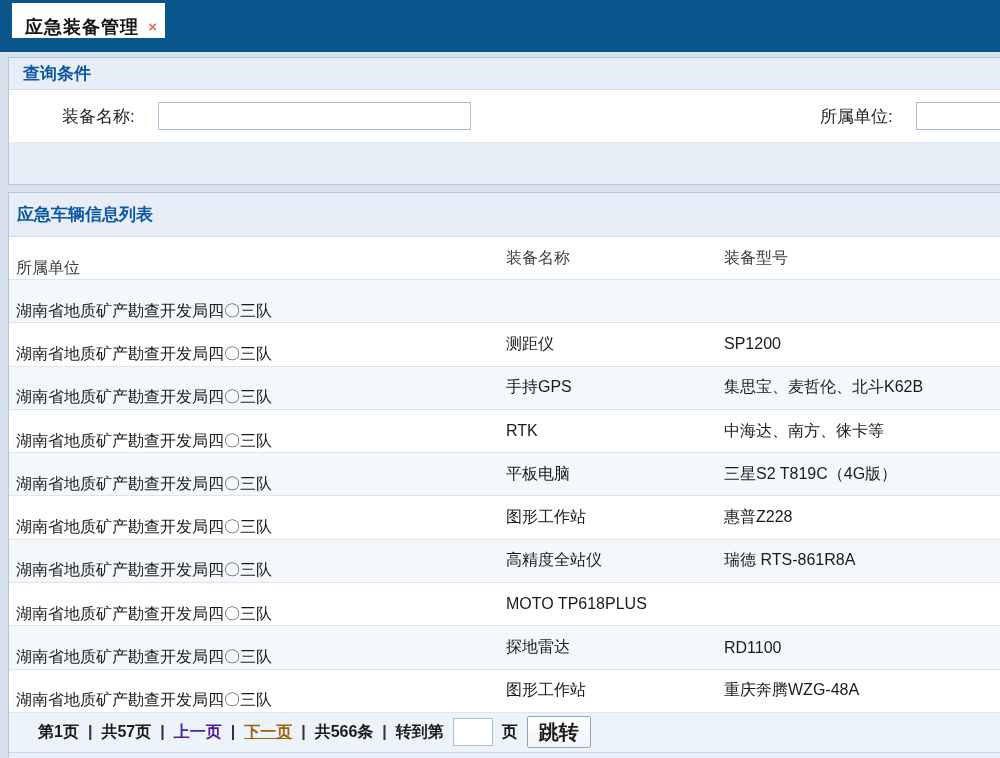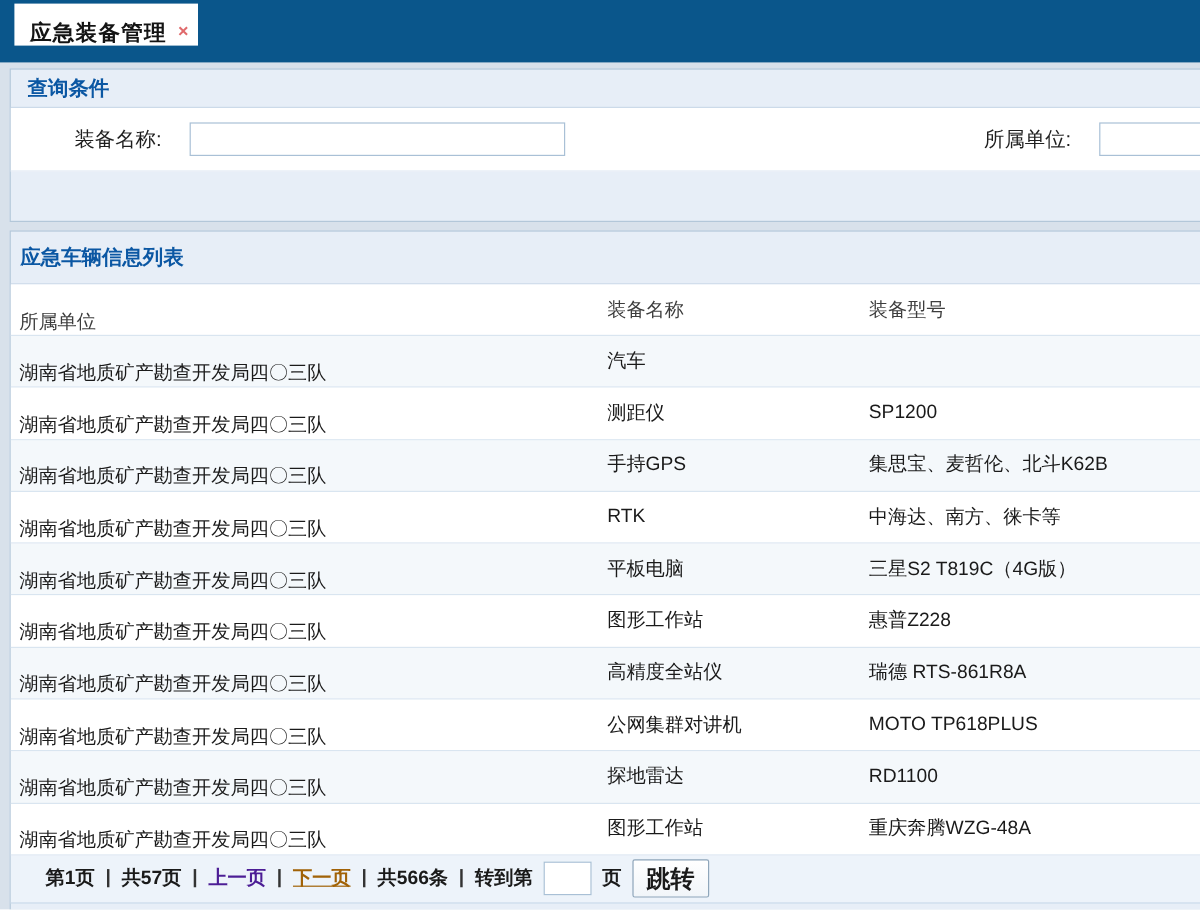--- a/index.html
+++ b/index.html
@@ -116,21 +116,20 @@
 
     <div class="thead">
       <div class="c1">所属单位</div>
       <div class="c2">装备名称</div>
       <div class="c3">装备型号</div>
     </div>
 
     <div class="tbody">
       <div class="trow">
         <div class="c1">湖南省地质矿产勘查开发局四〇三队</div>
-        <div class="c2">汽车</div>
         <div class="c3"></div>
       </div>
       <div class="trow">
         <div class="c1">湖南省地质矿产勘查开发局四〇三队</div>
         <div class="c2">测距仪</div>
         <div class="c3">SP1200</div>
       </div>
       <div class="trow">
         <div class="c1">湖南省地质矿产勘查开发局四〇三队</div>
         <div class="c2">手持GPS</div>
@@ -151,21 +150,20 @@
         <div class="c2">图形工作站</div>
         <div class="c3">惠普Z228</div>
       </div>
       <div class="trow">
         <div class="c1">湖南省地质矿产勘查开发局四〇三队</div>
         <div class="c2">高精度全站仪</div>
         <div class="c3">瑞德 RTS-861R8A</div>
       </div>
       <div class="trow">
         <div class="c1">湖南省地质矿产勘查开发局四〇三队</div>
-        <div class="c2">公网集群对讲机</div>
         <div class="c3">MOTO TP618PLUS</div>
       </div>
       <div class="trow">
         <div class="c1">湖南省地质矿产勘查开发局四〇三队</div>
         <div class="c2">探地雷达</div>
         <div class="c3">RD1100</div>
       </div>
       <div class="trow">
         <div class="c1">湖南省地质矿产勘查开发局四〇三队</div>
         <div class="c2">图形工作站</div>

